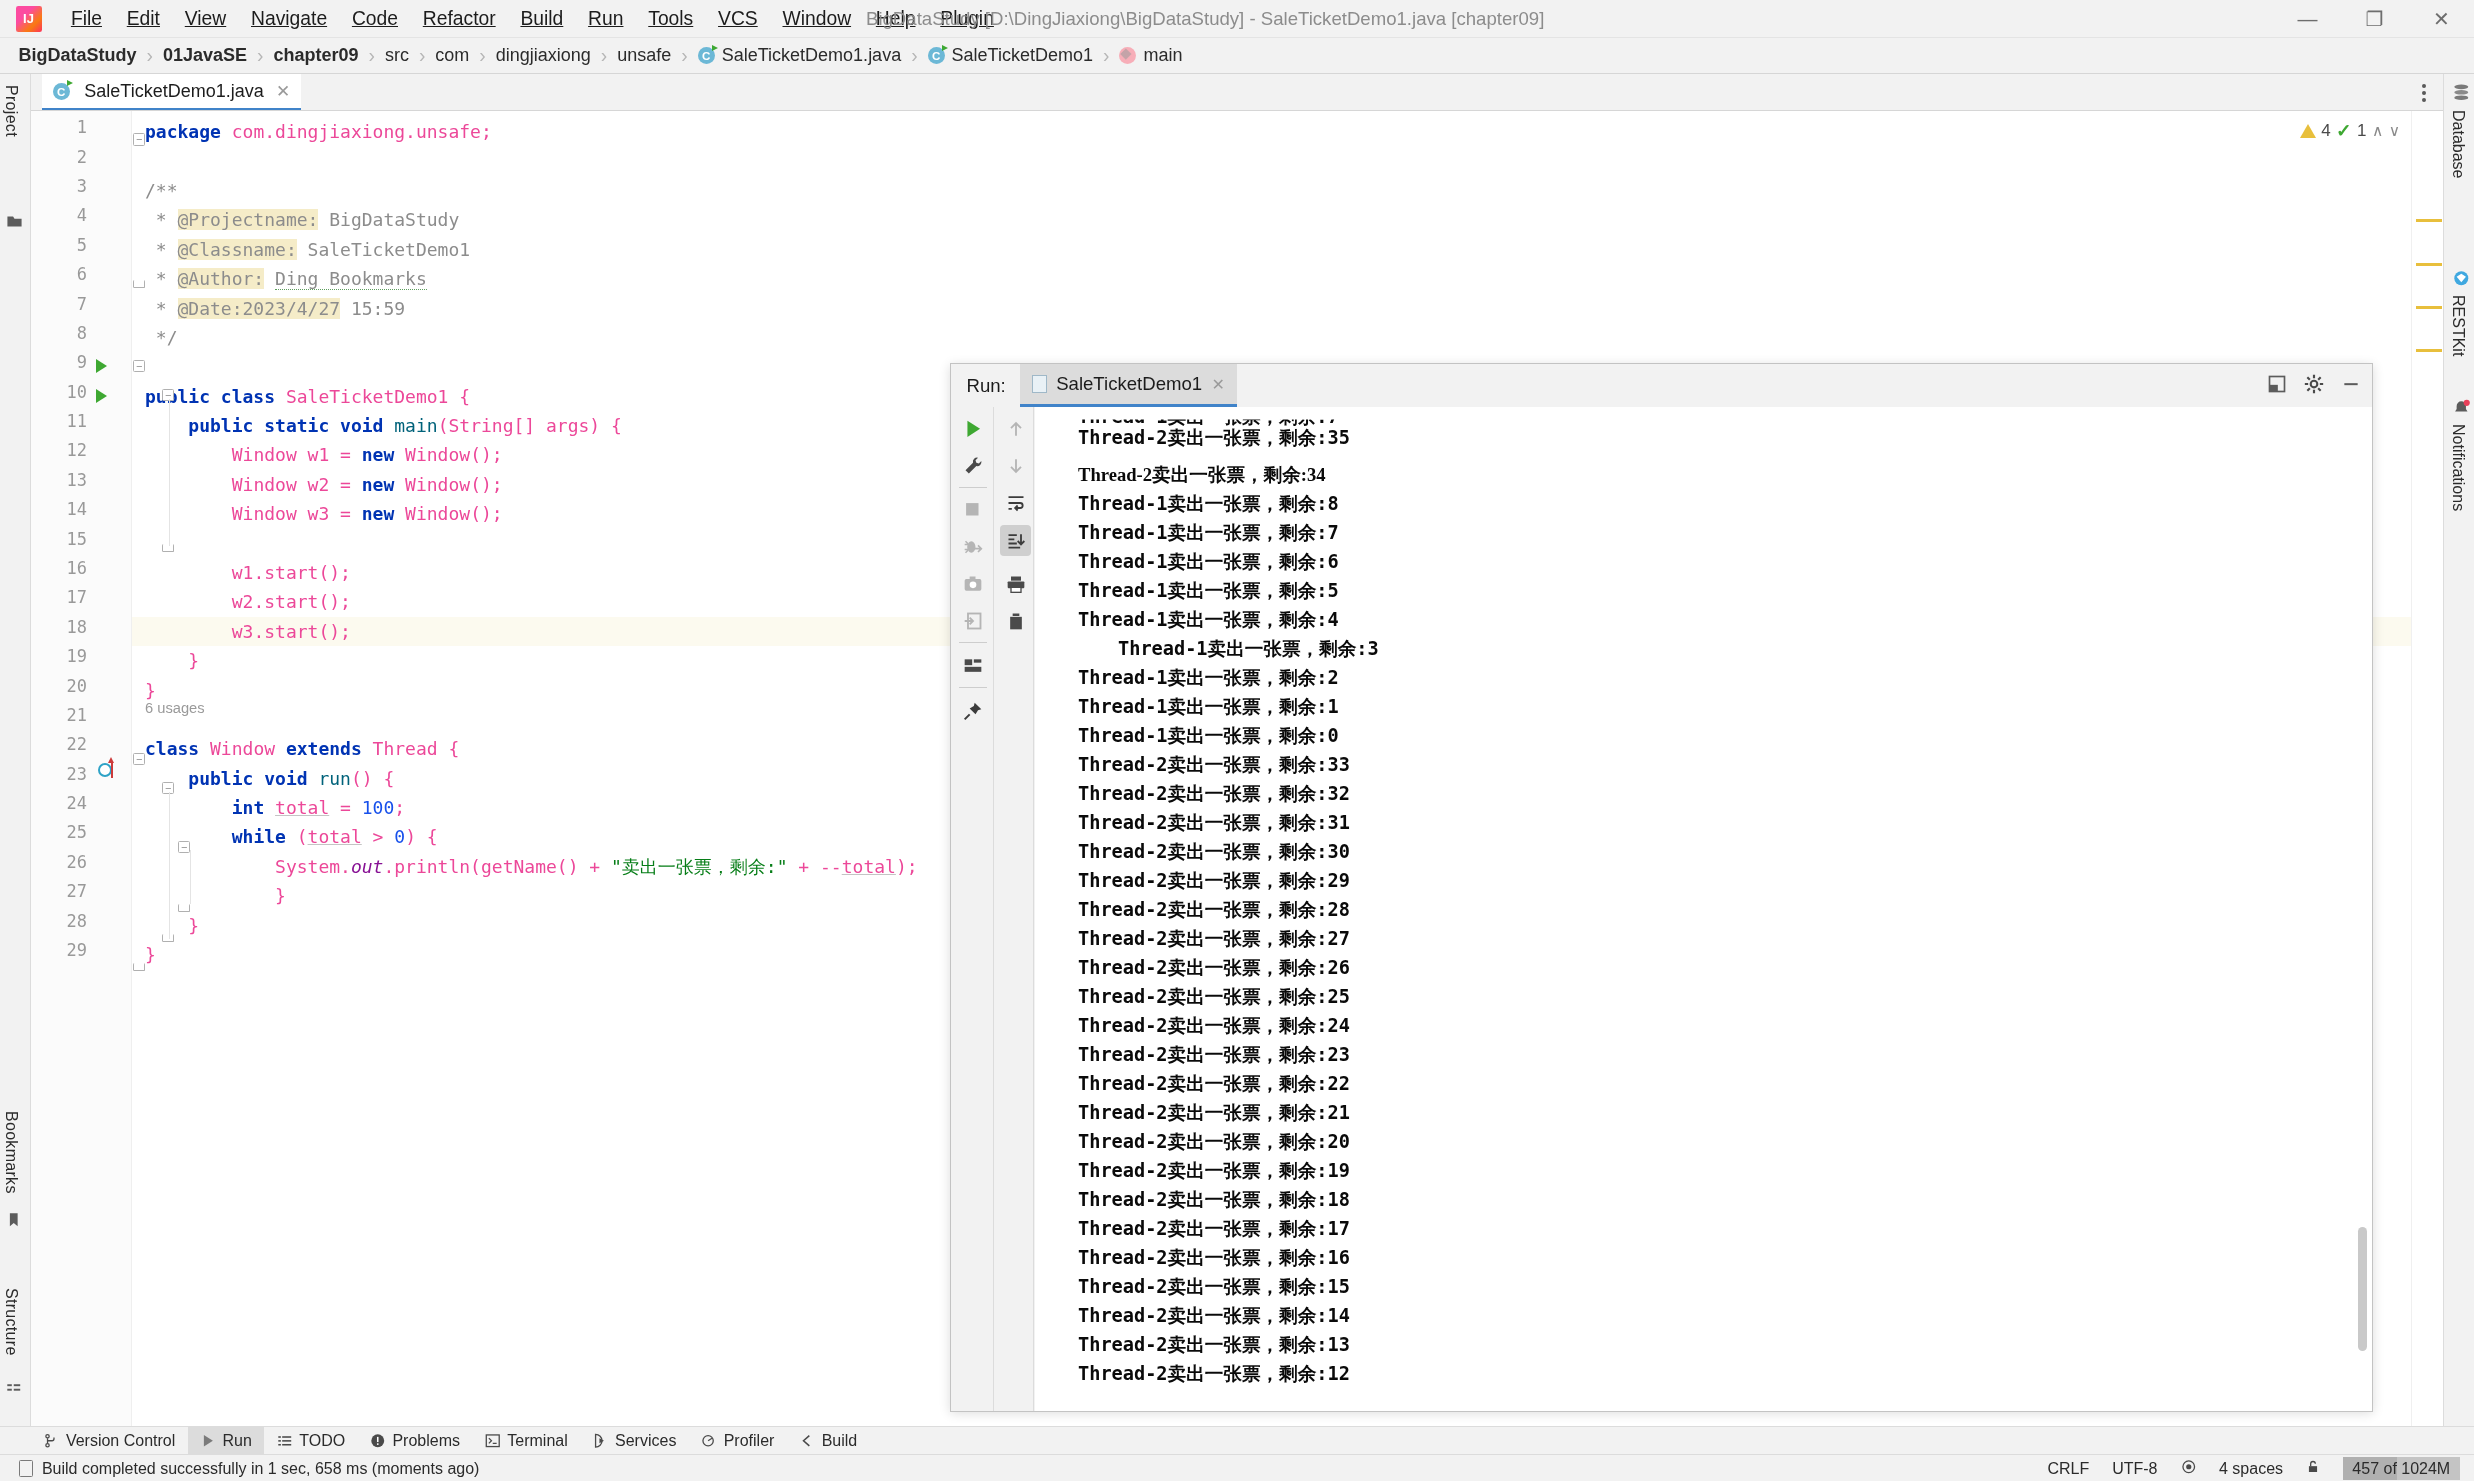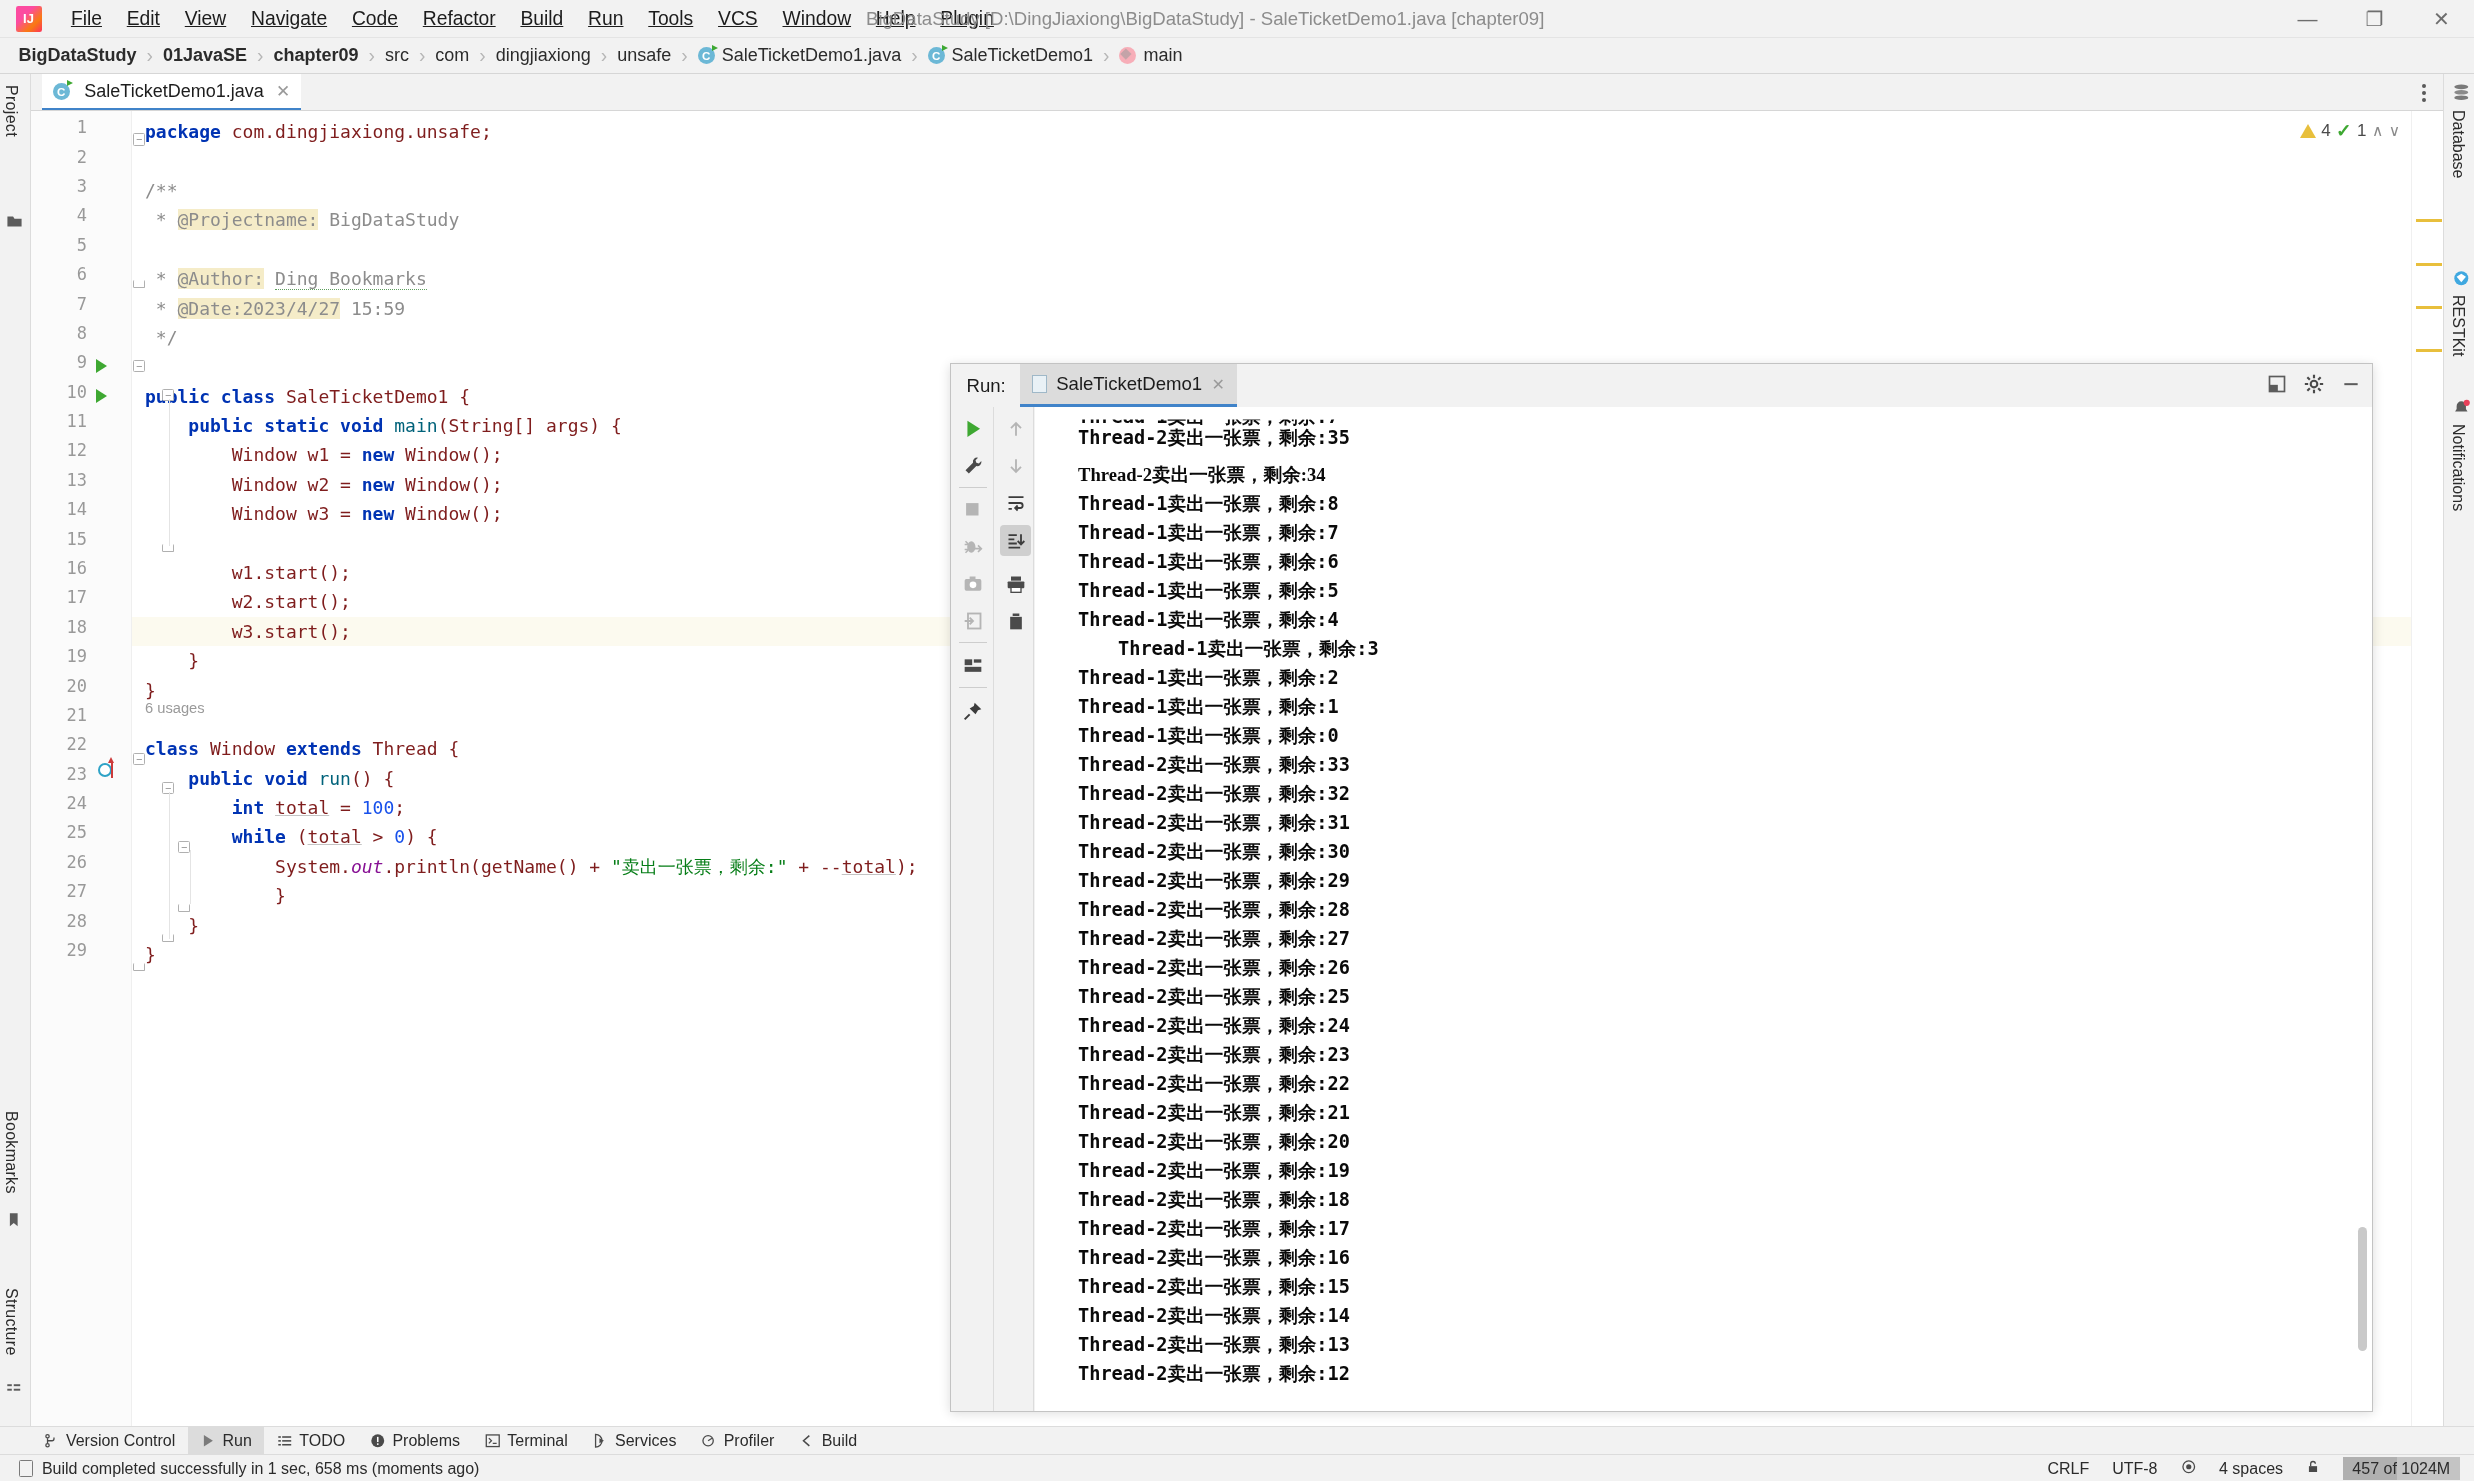--- a/index.html
+++ b/index.html
@@ -164,21 +164,21 @@
     position: absolute; left: 114px; font-size: 14.7px; color: #9a9a9a;
     font-family: "Liberation Sans", sans-serif;
   }
   .kw { color: #0033b3; font-weight: bold; }
   .num { color: #1750eb; }
   .str { color: #067d17; }
   .cmt { color: #8c8c8c; }
   .tagdoc { color: #8c8c8c; background: #f5ecc8; }
   .meth { color: #00627a; }
   .field { color: #871094; font-style: italic; }
-  .plain { color: #7f1d1d; }
+  .plain { color: #ec4899; }
   .under { text-decoration: underline; text-decoration-color: #c4c4c4; }
   .squig { border-bottom: 1.5px dotted #5d9e5d; }
 
   .gut-run {
     position: absolute; left: 65px; width: 0; height: 0;
     border-left: 11.6px solid #3ea832; border-top: 7px solid transparent; border-bottom: 7px solid transparent;
   }
   .fold {
     position: absolute; left: 102px; width: 12.4px; height: 12.4px;
     border: 0.8px solid #b0b0b0; color: #8a8a8a; font-size: 10.8px; line-height: 10px;
@@ -519,20 +519,21 @@
     <div class="code-area" id="code-area">
         <div class="lnum" style="top: 6.2px;">1</div>
         <div class="line" style="top: 6.2px;"><span class="ltext"><span class="kw">package</span> <span class="plain">com.dingjiaxiong.unsafe;</span></span></div>
         <div class="lnum" style="top: 36px;">2</div>
         <div class="line" style="top: 36px;"><span class="ltext"></span></div>
         <div class="lnum" style="top: 65px;">3</div>
         <div class="line" style="top: 65px;"><span class="ltext"><span class="cmt">/**</span></span></div>
         <div class="lnum" style="top: 94px;">4</div>
         <div class="line" style="top: 94px;"><span class="ltext"><span class="cmt"> * </span><span class="tagdoc">@Projectname:</span><span class="cmt"> BigDataStudy</span></span></div>
         <div class="lnum" style="top: 124px;">5</div>
+        <div class="line" style="top: 124px;"><span class="ltext"><span class="cmt"> * </span><span class="tagdoc">@Classname:</span><span class="cmt"> SaleTicketDemo1</span></span></div>
         <div class="lnum" style="top: 153px;">6</div>
         <div class="line" style="top: 153px;"><span class="ltext"><span class="cmt"> * </span><span class="tagdoc">@Author:</span><span class="cmt"> </span><span class="cmt squig">Ding Bookmarks</span></span></div>
         <div class="lnum" style="top: 183px;">7</div>
         <div class="line" style="top: 183px;"><span class="ltext"><span class="cmt"> * </span><span class="tagdoc">@Date:2023/4/27</span><span class="cmt"> 15:59</span></span></div>
         <div class="lnum" style="top: 212px;">8</div>
         <div class="line" style="top: 212px;"><span class="ltext"><span class="cmt"> */</span></span></div>
         <div class="lnum" style="top: 241px;">9</div>
         <div class="line" style="top: 241px;"><span class="ltext"></span></div>
         <div class="lnum" style="top: 271px;">10</div>
         <div class="line" style="top: 271px;"><span class="ltext"><span class="kw">public class </span><span class="plain">SaleTicketDemo1 {</span></span></div>

